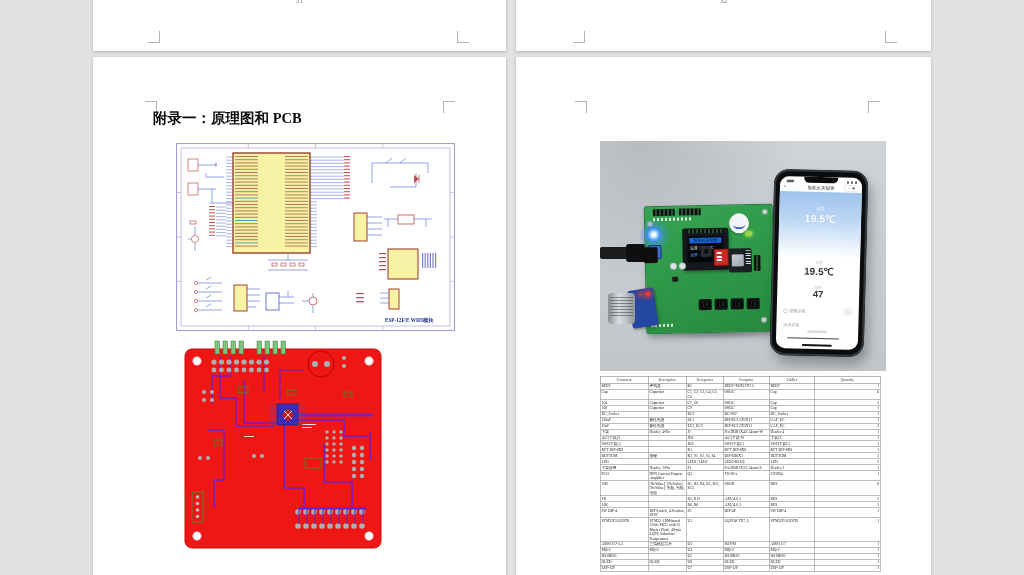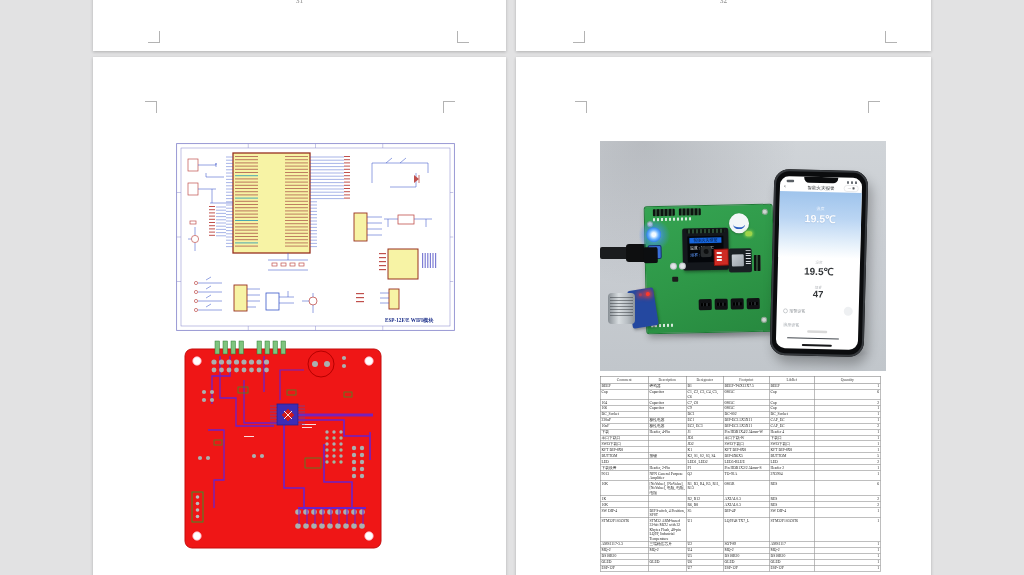--- a/index.html
+++ b/index.html
@@ -106,20 +106,21 @@
   </div>
   <div class="page" style="left:516px;top:-8px;width:415px;height:59px;">
     <div class="pagenum">32</div>
     <div class="cmark bl" style="left:57px;bottom:8px;"></div>
     <div class="cmark br" style="left:369px;bottom:8px;"></div>
   </div>
 
   <div class="page" style="left:93px;top:57px;width:413px;height:560px;">
     <div class="cmark tl" style="left:52px;top:44px;"></div>
     <div class="cmark tr" style="left:350px;top:44px;"></div>
+    <div class="doc-title" style="left:60px;top:52px;">附录一：原理图和 PCB</div>
 
     <svg id="schSvg" viewBox="0 0 279 188" style="position:absolute;left:83px;top:86px;" width="279" height="188">
       <rect x="0.6" y="0.6" width="277.8" height="186.8" fill="#ffffff" stroke="#8e8ecf" stroke-width="0.9"></rect>
       <rect x="5" y="5" width="269" height="178" fill="none" stroke="#8e8ecf" stroke-width="0.55"></rect>
 
       <rect x="57" y="10" width="77" height="100" fill="#f7f3a5" stroke="#97301f" stroke-width="1.3"></rect>
 
       <g stroke="#c0504d" fill="none" stroke-width="0.7">
         <rect x="12" y="16" width="10" height="12"></rect>
         <rect x="12" y="40" width="10" height="12"></rect>

